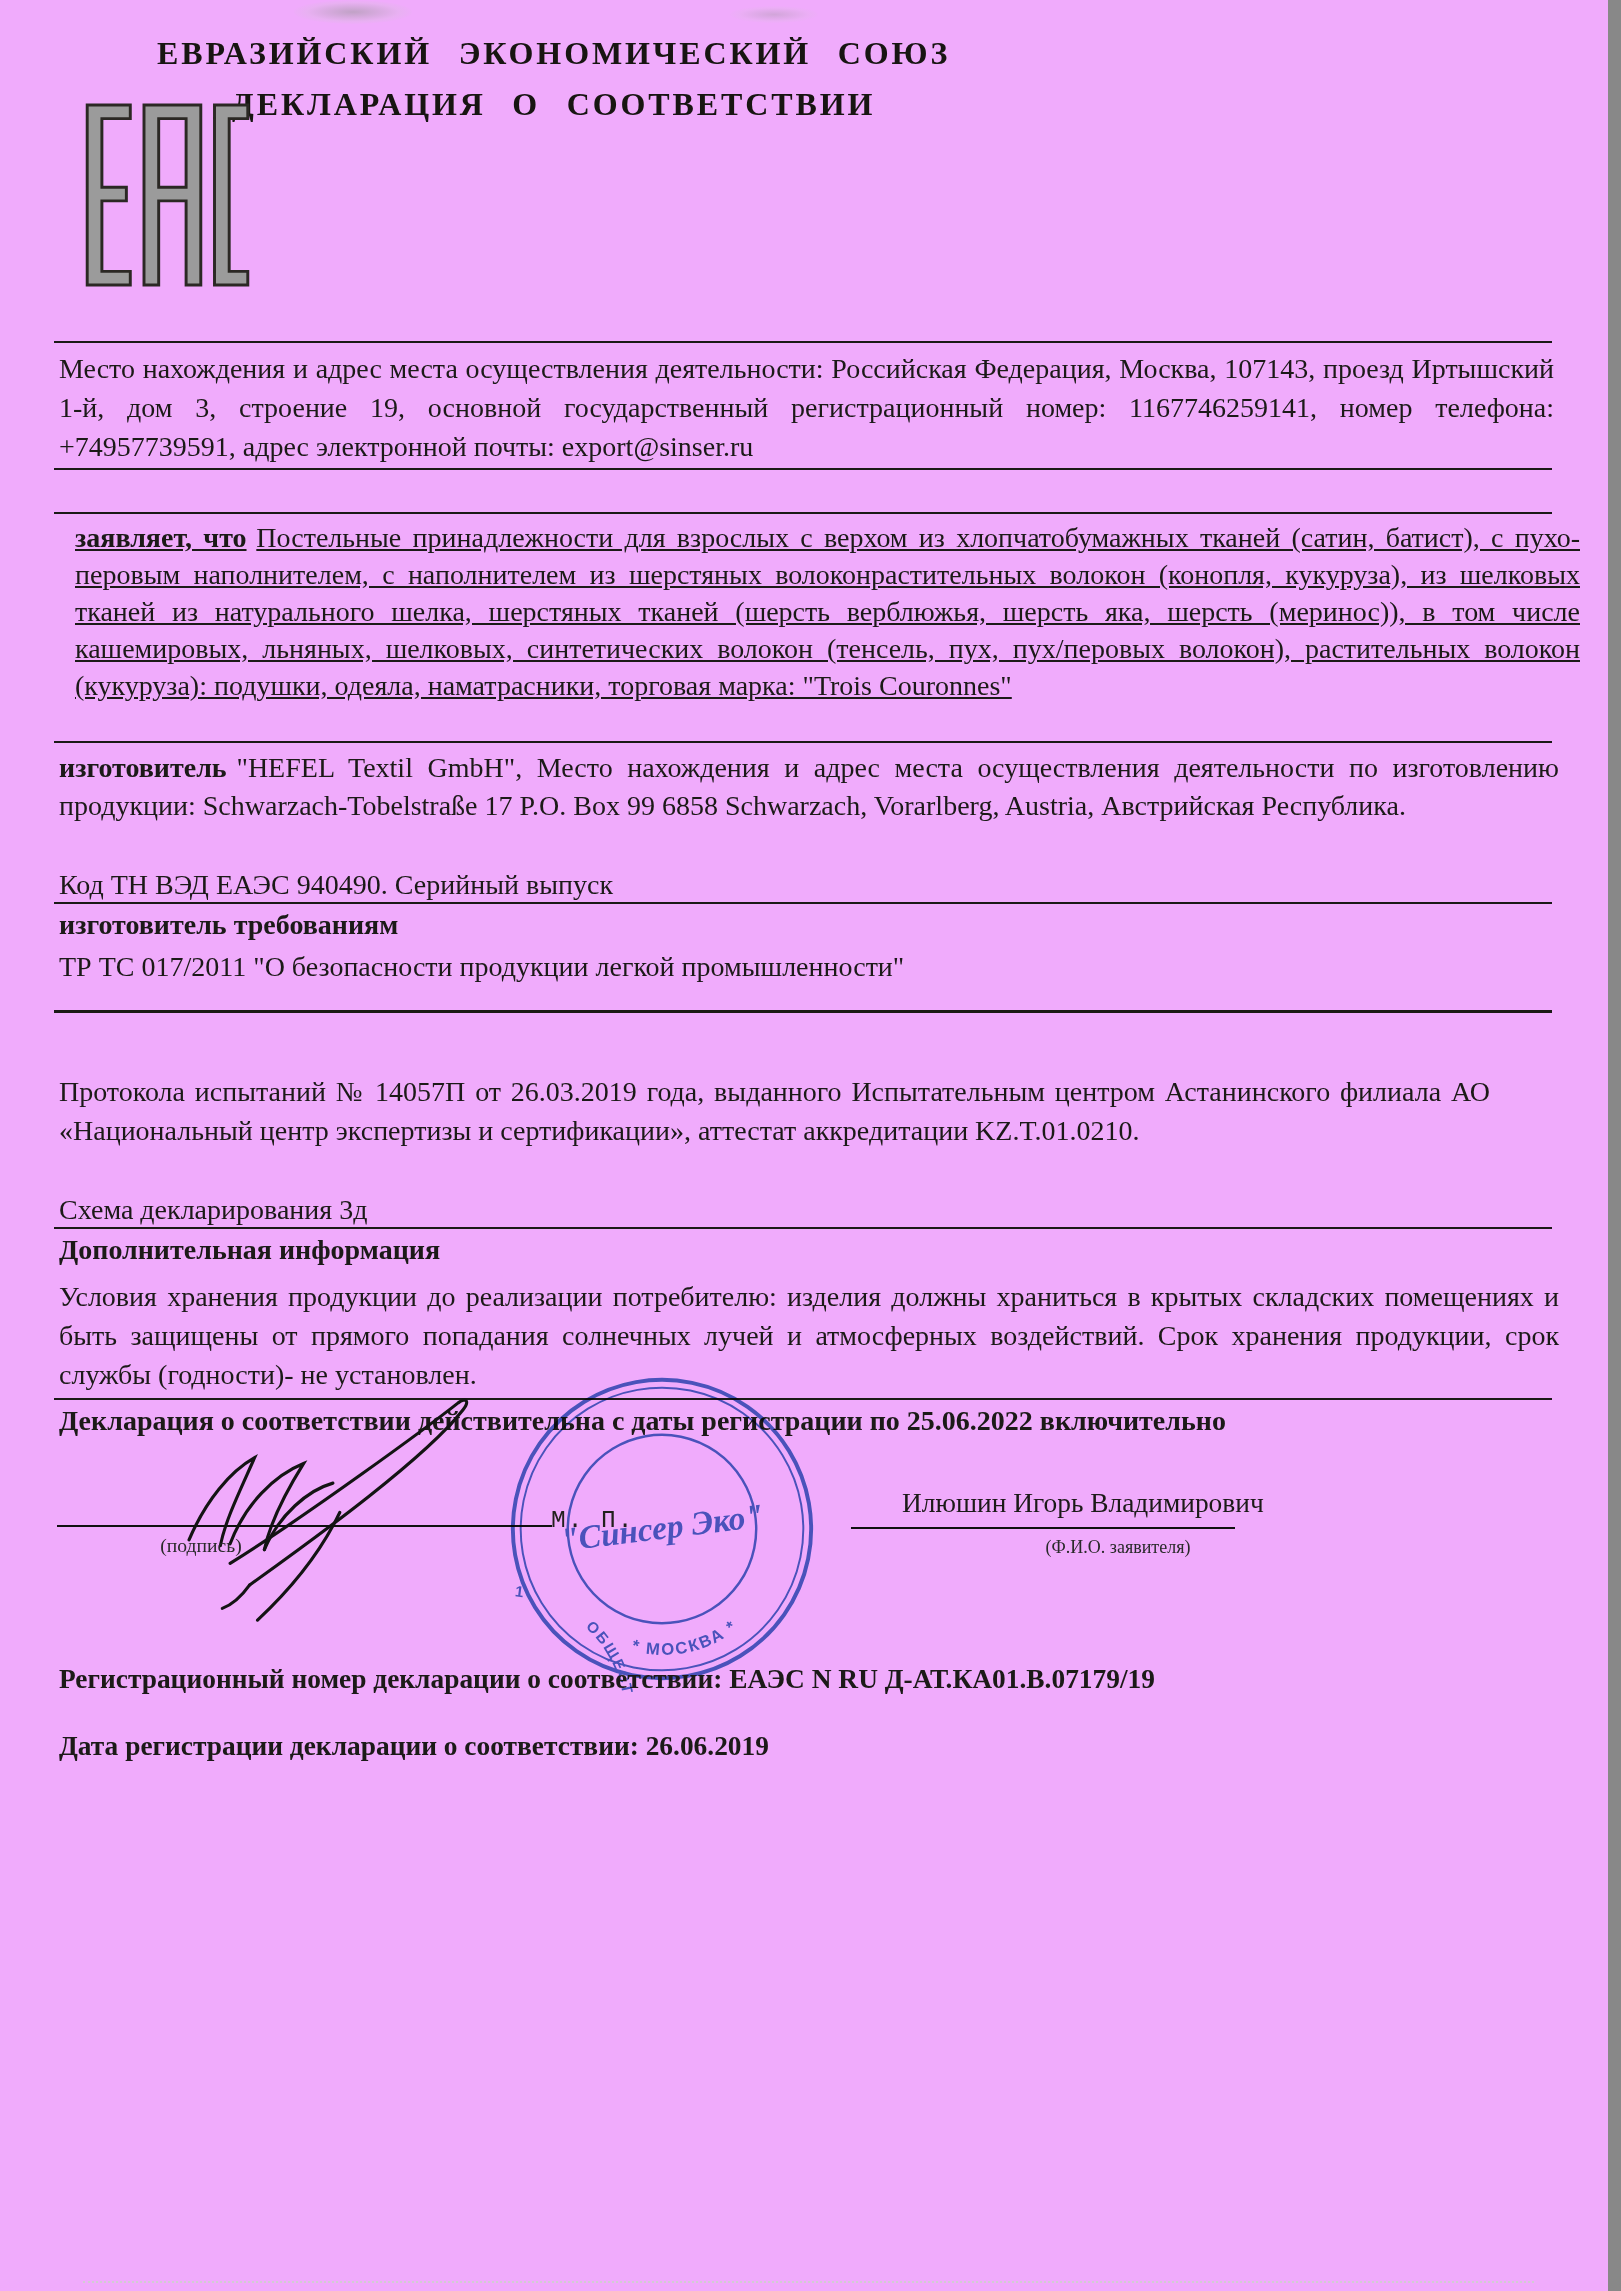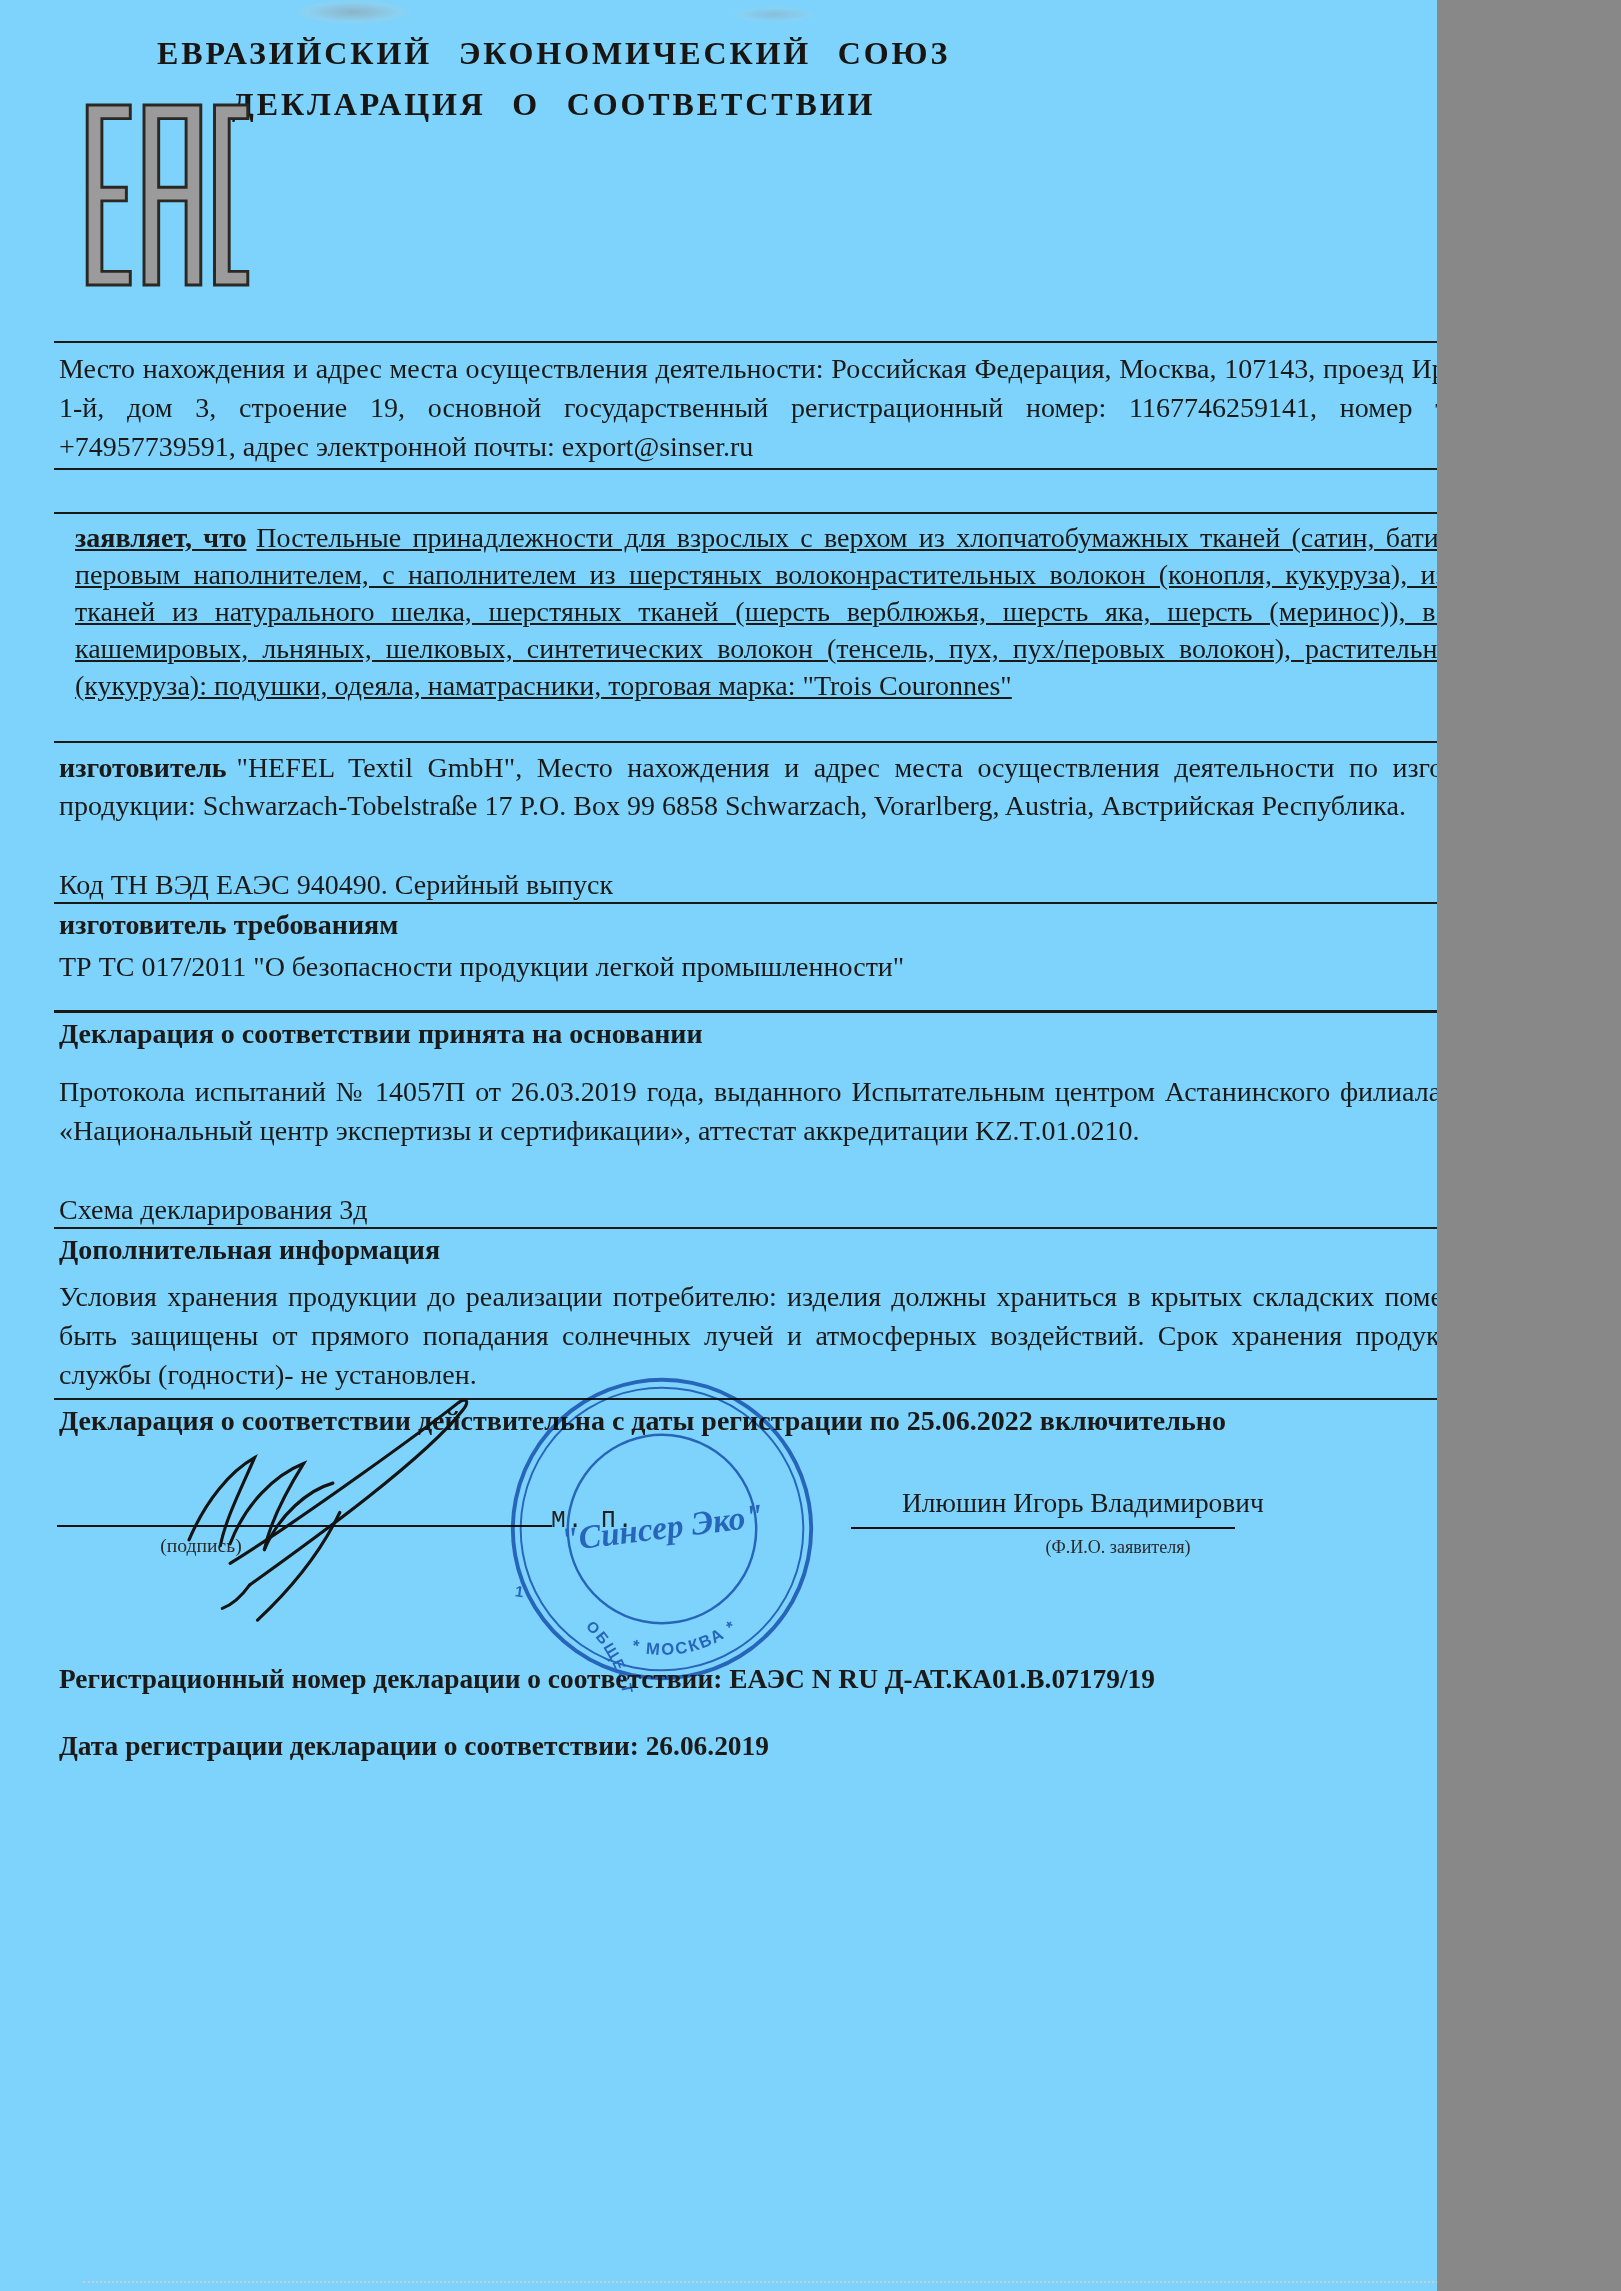--- a/index.html
+++ b/index.html
@@ -1,19 +1,19 @@
 <!DOCTYPE html>
 <html><head>
 <meta charset="utf-8">
 <style>
   html,body{margin:0;padding:0;background:#888;}
   #page{
     position:relative;
-    width:1437px;height:2292px;
-    background:#7dd3fc;
+    width:1608px;height:2292px;
+    background:#f0abfc;
     font-family:"Liberation Serif","DejaVu Serif",serif;
     color:#1c1a18;
     overflow:hidden;
   }
   .abs{position:absolute;}
   .titles{left:19.6px;top:0;width:1068px;text-align:center;}
   .title-line{
     font-weight:bold;font-size:32px;letter-spacing:2.9px;word-spacing:15.7px;
     color:#181512;
   }
@@ -79,21 +79,20 @@
 
   <div class="abs body-text" style="left:59px;top:865px;width:1500px;">Код ТН ВЭД ЕАЭС 940490. Серийный выпуск</div>
 
   <div class="abs rule" style="left:54px;top:902px;width:1498px;"></div>
 
   <div class="abs boldline" style="left:59px;top:909px;">изготовитель требованиям</div>
   <div class="abs body-text" style="left:59px;top:947px;width:1500px;">ТР ТС 017/2011 "О безопасности продукции легкой промышленности"</div>
 
   <div class="abs rule thick" style="left:54px;top:1010px;width:1498px;"></div>
 
-  <div class="abs boldline" style="left:59px;top:1018px;">Декларация о соответствии принята на основании</div>
   <div class="abs body-text para" style="left:59px;top:1072px;width:1431px;">Протокола испытаний № 14057П от 26.03.2019 года, выданного Испытательным центром Астанинского филиала АО «Национальный центр экспертизы и сертификации», аттестат аккредитации KZ.T.01.0210.</div>
   <div class="abs body-text" style="left:59px;top:1190px;">Схема декларирования 3д</div>
 
   <div class="abs rule" style="left:54px;top:1227px;width:1498px;"></div>
 
   <div class="abs boldline" style="left:59px;top:1234px;">Дополнительная информация</div>
   <div class="abs body-text para" style="left:59px;top:1277px;width:1500px;">Условия хранения продукции до реализации потребителю: изделия должны храниться в крытых складских помещениях и быть защищены  от прямого попадания солнечных лучей и атмосферных воздействий. Срок хранения продукции, срок службы (годности)- не установлен.</div>
 
   <div class="abs rule" style="left:54px;top:1398px;width:1498px;"></div>
 

